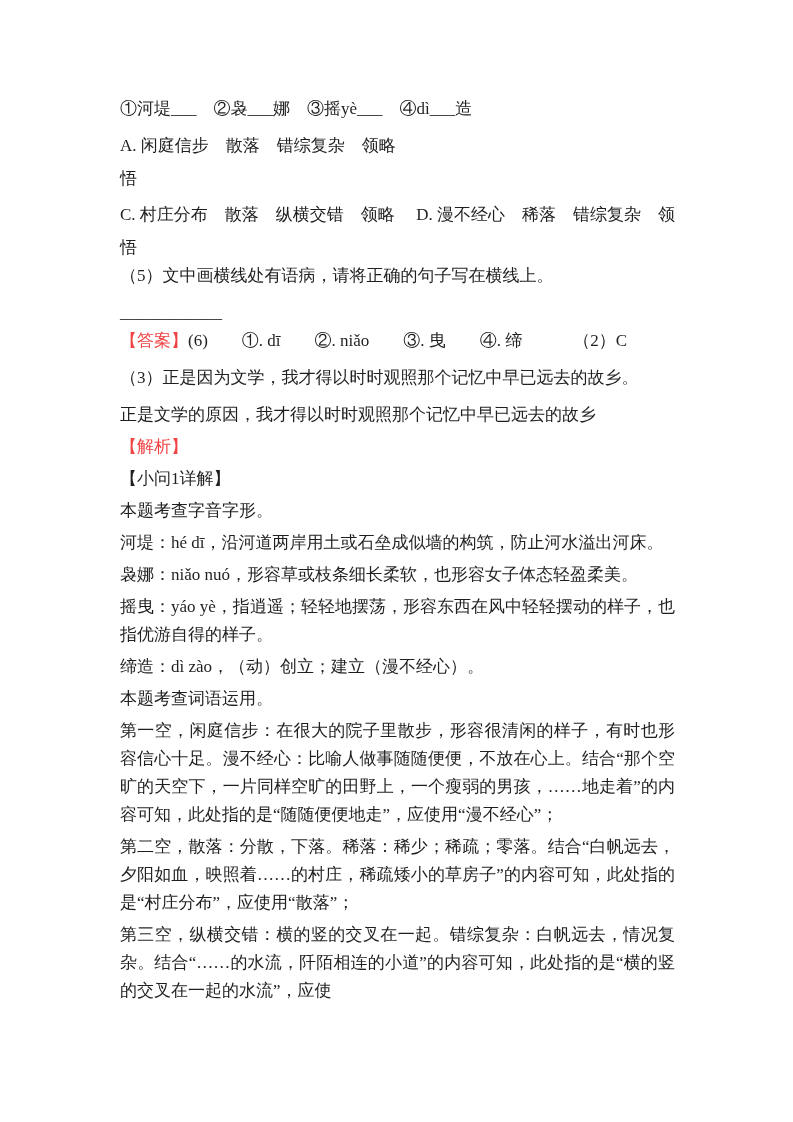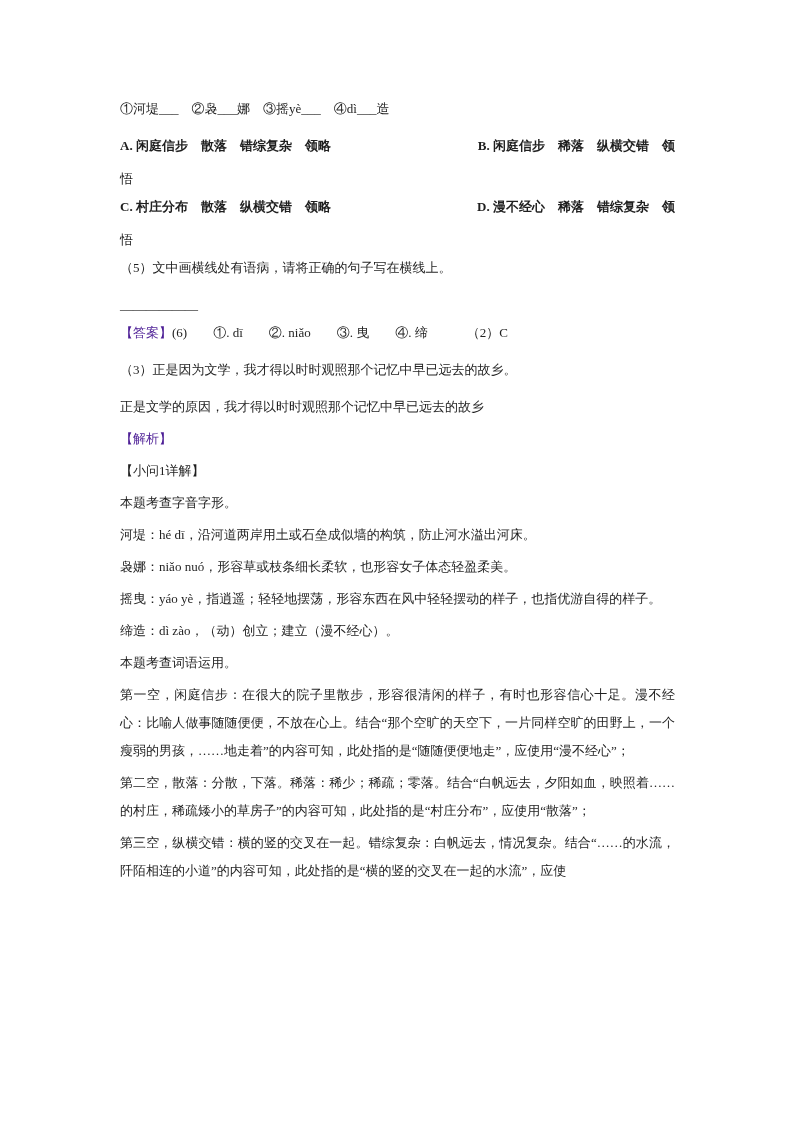--- a/index.html
+++ b/index.html
@@ -8,56 +8,54 @@
     background: #ffffff;
   }
   .page {
     position: relative;
     width: 793px;
     height: 1122px;
     box-sizing: border-box;
     background: #ffffff;
     padding: 95px 118px 30px 120px;
     font-family: "Liberation Serif", "DejaVu Serif", serif;
-    font-size: 13px;
+    font-size: 17px;
     line-height: 28px;
     color: #1f1f1f;
     overflow: hidden;
   }
   .ln {
     margin: 0 0 4px 0;
     text-align: justify;
   }
   .sp {
     margin-bottom: 9px;
   }
   .tight {
     margin-bottom: 0;
   }
   .opts {
     display: flex;
     justify-content: space-between;
-    margin: 0 0 5px 0;
-    font-weight: bold;
+    margin: 8px 0 5px 0;
   }
   .blue {
-    color: #4c1d95;
+    color: #ef4444;
   }
 </style>
 </head>
 <body>
 
 <div class="page">
 
   <p class="ln sp">①河堤___　②袅___娜　③摇yè___　④dì___造</p>
 
 
   <div class="opts">
     <span>A. 闲庭信步　散落　错综复杂　领略</span>
-    <span>B. 闲庭信步　稀落　纵横交错　领</span>
   </div>
   <p class="ln tight">悟</p>
 
   <div class="opts">
     <span>C. 村庄分布　散落　纵横交错　领略</span>
     <span>D. 漫不经心　稀落　错综复杂　领</span>
   </div>
   <p class="ln tight">悟</p>
 
   <p class="ln sp">（5）文中画横线处有语病，请将正确的句子写在横线上。</p>

